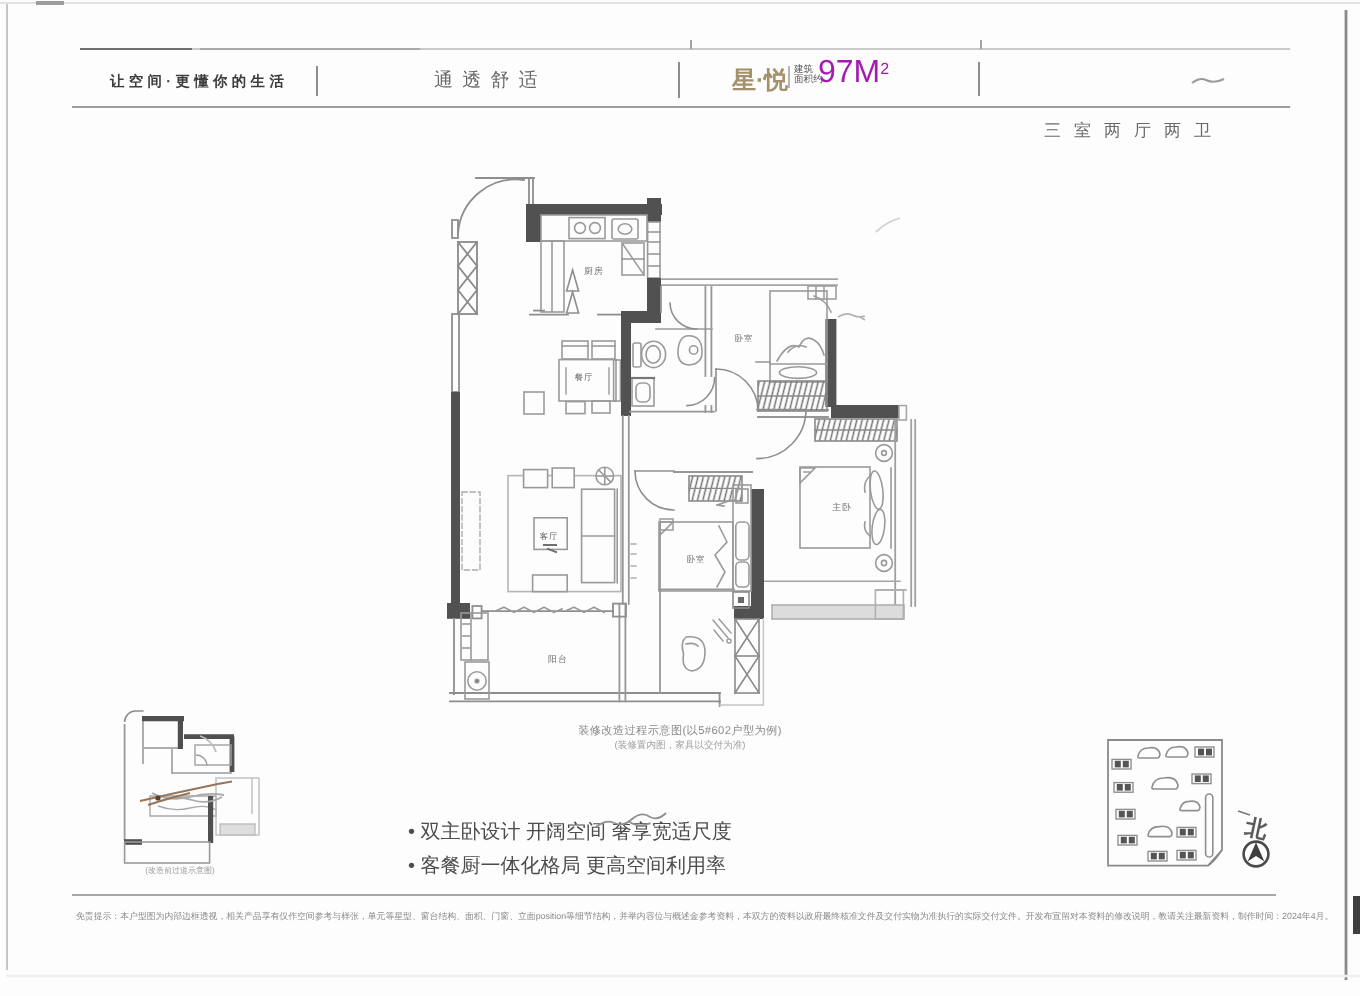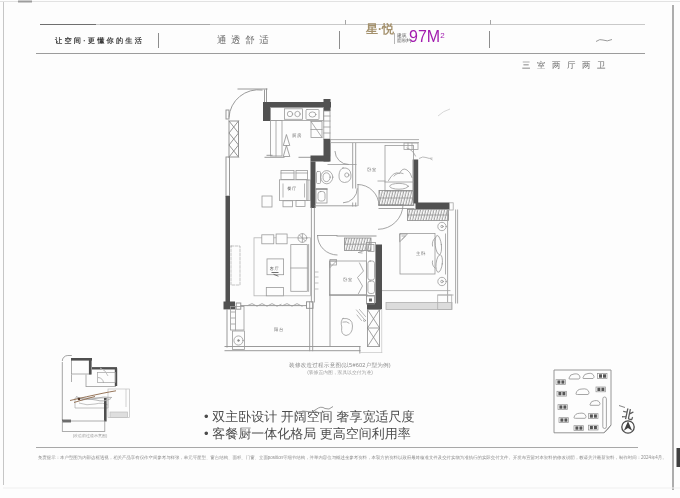--- a/index.html
+++ b/index.html
@@ -18,37 +18,37 @@
 <div class="abs" style="left:100px;top:23.8px;width:110px;height:1.2px;background:#a9a9a9;"></div>
 
 <div class="abs" style="left:36px;top:53px;width:609px;height:1.1px;background:#9c9c9c;"></div>
 
 <div class="abs" style="left:158px;top:33px;width:1px;height:15px;background:#8d8d8d;"></div>
 
 <div class="abs" style="left:217px;top:33.5px;font-size:9.5px;letter-spacing:4.6px;color:#6a6a6a;">通透舒适</div>
 
 <div class="abs" style="left:339px;top:31px;width:1px;height:18px;background:#8d8d8d;"></div>
 
-<div class="abs" style="left:366px;top:21px;font-size:12px;font-weight:bold;letter-spacing:0px;color:#a3906c;">星·悦</div>
+<div class="abs" style="left:366px;top:32px;font-size:12px;font-weight:bold;letter-spacing:0px;color:#a3906c;">星·悦</div>
 
 <div class="abs" style="left:393.5px;top:33px;width:0.8px;height:11px;background:#b5b5b5;"></div>
 
 <div class="abs" style="left:397px;top:32.5px;font-size:4.8px;color:#555;line-height:5.6px;">建筑<br>面积约</div>
 
 <div class="abs" style="left:409px;top:27.5px;font-size:16px;color:#a21caf;">97M<span style="font-size:8px;vertical-align:4px;">2</span></div>
 
 <div class="abs" style="left:489px;top:31px;width:1px;height:17px;background:#8d8d8d;"></div>
 
 <div class="abs" style="left:522px;top:34px;font-size:8.5px;letter-spacing:6.5px;color:#6a6a6a;margin-top:26px;">三室两厅两卫</div>
 
 <div class="abs" style="left:240px;top:361.5px;width:200px;text-align:center;font-size:5.6px;color:#8a8a8a;letter-spacing:0.2px;">装修改造过程示意图(以5#602户型为例)</div>
 
 <div class="abs" style="left:240px;top:369px;width:200px;text-align:center;font-size:4.8px;color:#a0a0a0;">(装修置内图，家具以交付为准)</div>
 
-<div class="abs" style="left:204px;top:407.5px;font-size:13px;color:#4c4c4c;line-height:17px;white-space:nowrap;">
+<div class="abs" style="left:204px;top:407.5px;font-size:10px;color:#4c4c4c;line-height:17px;white-space:nowrap;">
 • 双主卧设计 开阔空间 奢享宽适尺度<br>
 • 客餐厨一体化格局 更高空间利用率
 </div>
 
 
 <div class="abs" style="left:36px;top:446.5px;width:602px;height:1px;background:#a8a8a8;"></div>
 
 <div class="abs" style="left:38px;top:455px;width:604px;font-size:5.2px;transform:scale(0.852);transform-origin:0 0;color:#8b8b8b;white-space:nowrap;">免责提示：本户型图为内部边框透视，相关产品享有仅作空间参考与样张，单元等星型、窗台结构、面积、门窗、立面position等细节结构，并举内容位与概述金参考资料，本双方的资料以政府最终核准文件及交付实物为准执行的实际交付文件。开发布宣留对本资料的修改说明，教请关注最新资料，制作时间：2024年4月。</div>
 
 <svg class="abs" style="left:0;top:0;filter:blur(0.3px);" width="680" height="498" viewBox="0 0 680 498">

